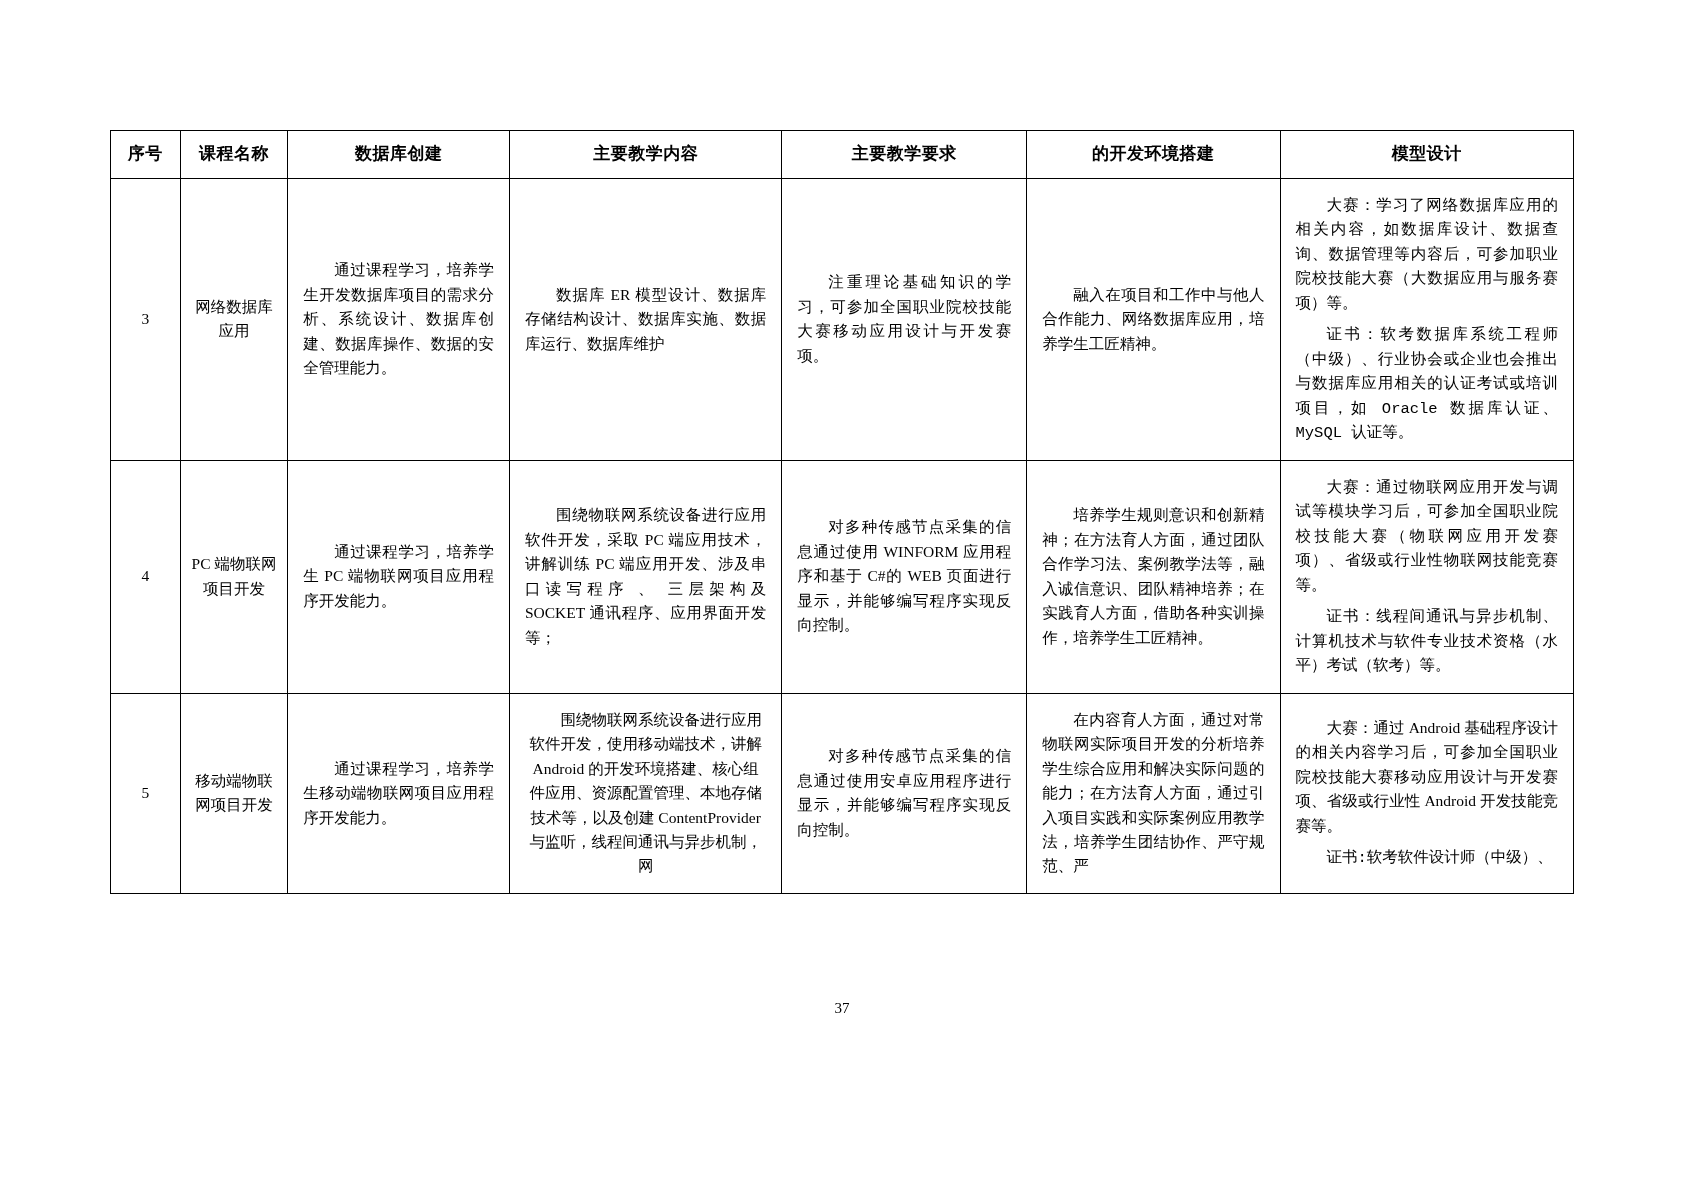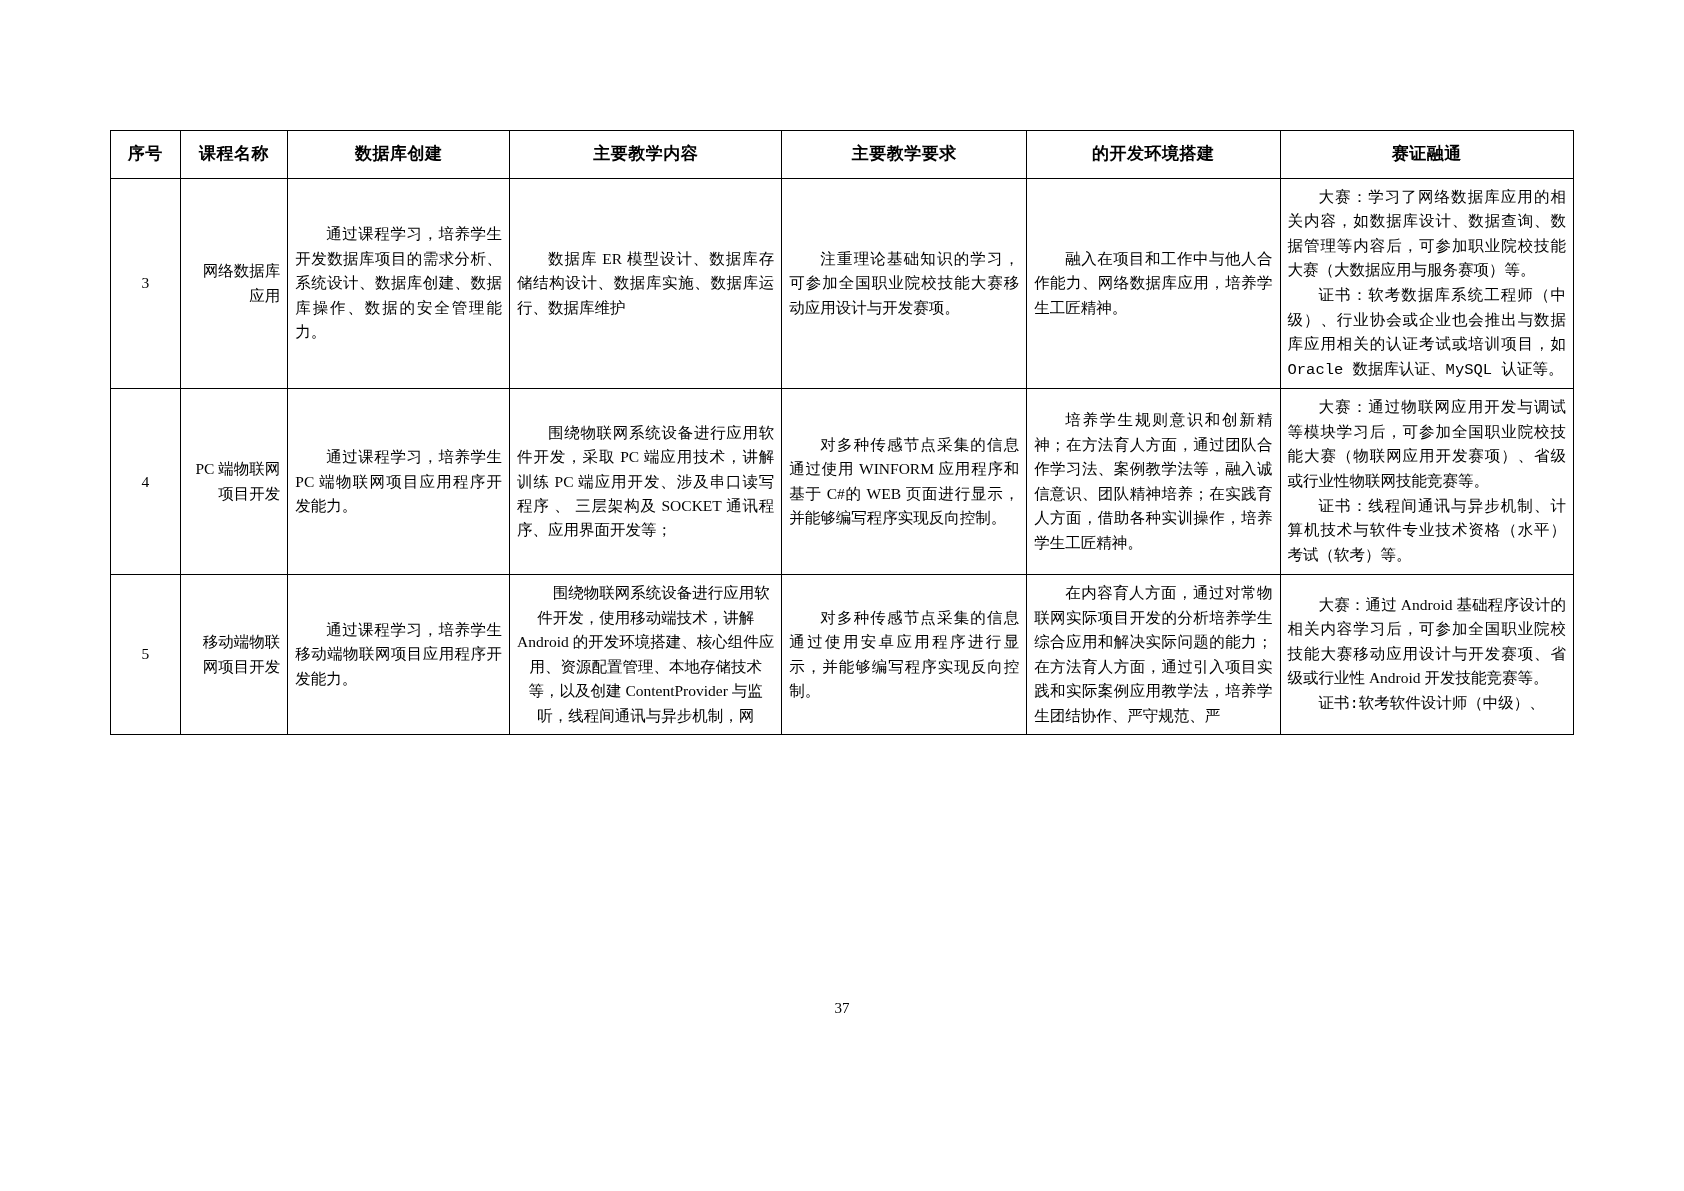--- a/index.html
+++ b/index.html
@@ -48,32 +48,32 @@
   col.c-content { width: 258px; }
   col.c-require { width: 232px; }
   col.c-ideo  { width: 240px; }
   col.c-cert  { width: 278px; }
 
   td.cell-no {
     text-align: center;
     font-size: 16px;
   }
   td.cell-name {
-    text-align: right;
+    text-align: center;
     font-size: 15.5px;
     line-height: 1.75;
   }
   td.cell-body {
     text-align: justify;
     text-justify: inter-ideograph;
     font-size: 15.5px;
     line-height: 1.72;
   }
   td.cell-body p {
-    margin: 0;
+    margin: 8px;
     text-indent: 2em;
   }
   td.cell-body p + p {
     margin-top: 0.1em;
     font-family: Liberation Mono, monospace;
   }
   td.cell-body.nojust {
     text-align: center;
   }
   .pagenum {
@@ -102,21 +102,21 @@
       <col class="c-cert">
     </colgroup>
     <thead>
       <tr>
         <th>序号</th>
         <th>课程名称</th>
         <th>数据库创建</th>
         <th>主要教学内容</th>
         <th>主要教学要求</th>
         <th>的开发环境搭建</th>
-        <th>赛证融通</th>
+        <th>模型设计</th>
       </tr>
     </thead>
     <tbody>
       <tr>
         <td class="cell-no">3</td>
         <td class="cell-name">网络数据库应用</td>
         <td class="cell-body">
           <p>通过课程学习，培养学生开发数据库项目的需求分析、系统设计、数据库创建、数据库操作、数据的安全管理能力。</p>
         </td>
         <td class="cell-body">

